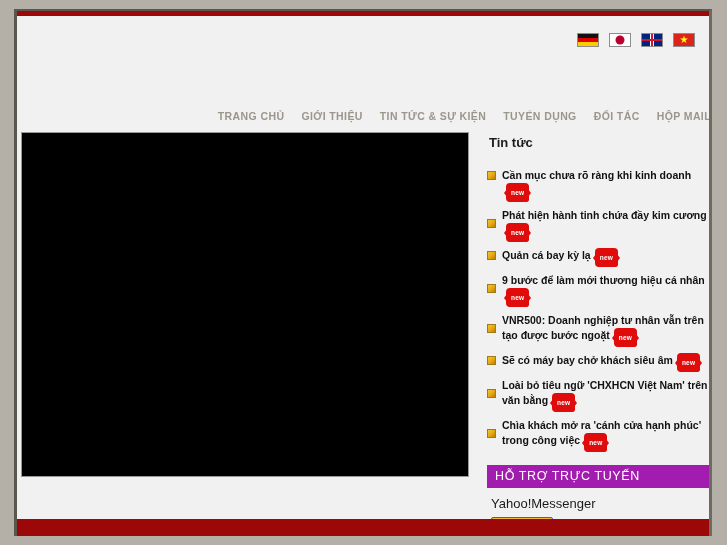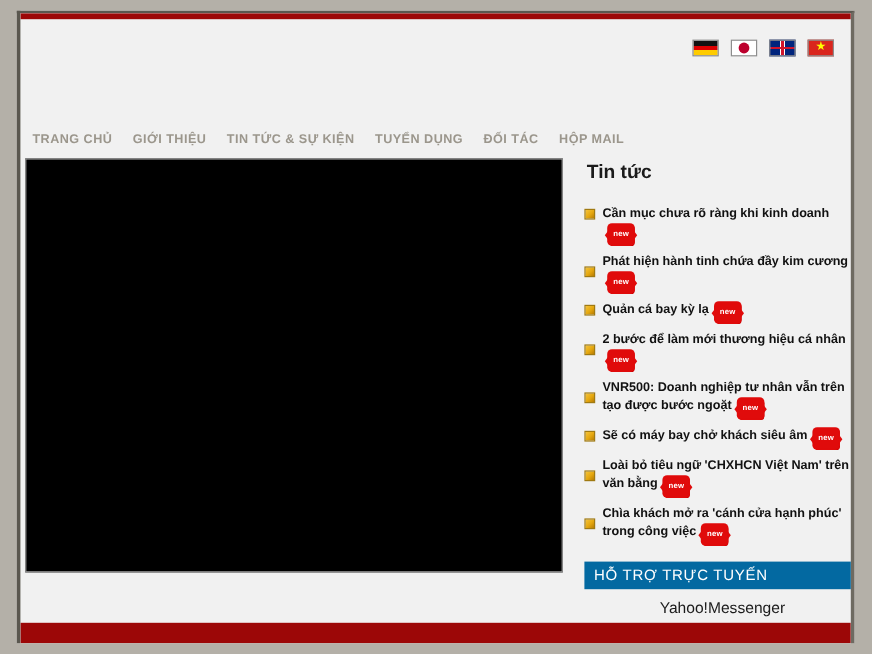--- a/index.html
+++ b/index.html
@@ -105,20 +105,21 @@
     position: absolute;
     left: 4px;
     top: 94px;
     width: 690px;
     height: 22px;
     display: flex;
     align-items: center;
     gap: 17px;
     padding-left: 6px;
     box-sizing: border-box;
+    justify-content: flex-end;
   }
   .nav-item {
     font-size: 10.5px;
     font-weight: bold;
     letter-spacing: 0.4px;
     color: #9b968c;
     white-space: nowrap;
     cursor: pointer;
     text-transform: uppercase;
   }
@@ -134,21 +135,21 @@
     box-sizing: border-box;
   }
   
   #sidebar {
     position: absolute;
     left: 470px;
     top: 124px;
     width: 226px;
   }
   .news-title {
-    font-size: 16px;
+    font-size: 13px;
     font-weight: bold;
     color: #1b1b1b;
     margin-bottom: 18px;
     padding-left: 2px;
   }
   .news-list {
     margin: 0;
     padding: 0;
     list-style: none;
   }
@@ -198,33 +199,32 @@
     transform: translateY(-50%);
     width: 0; height: 0;
     border-top: 4px solid transparent;
     border-bottom: 4px solid transparent;
   }
   .new-badge::before { left: -3px; border-right: 3px solid #e00b0b; }
   .new-badge::after  { right: -3px; border-left: 3px solid #e00b0b; }
   
   #support-section { margin-top: 14px; }
   .support-header {
-    background: #0369a1;
+    background: #a21caf;
     color: #fff;
     font-size: 12.5px;
     letter-spacing: 0.6px;
     padding: 4px 8px 5px 8px;
     width: 226px;
     box-sizing: border-box;
   }
   .sub-heading {
     font-size: 13px;
     color: #1b1b1b;
     margin: 8px 0 6px 4px;
-    text-align: center;
   }
   .contact-row {
     display: flex;
     align-items: center;
     margin-bottom: 4px;
     padding-left: 4px;
   }
   .ym-badge {
     width: 62px;
     height: 13px;
@@ -299,21 +299,21 @@
       <li class="news-item two-line">
         <span class="bullet-icon"></span>
         <span class="news-text"><span>Phát hiện hành tinh chứa đầy kim cương</span><span class="new-badge">new</span></span>
       </li>
       <li class="news-item">
         <span class="bullet-icon"></span>
         <span class="news-text"><span>Quản cá bay kỳ lạ</span><span class="new-badge">new</span></span>
       </li>
       <li class="news-item two-line">
         <span class="bullet-icon"></span>
-        <span class="news-text"><span>2 bước để làm mới thương hiệu cá nhân</span><span class="new-badge">new</span></span>
+        <span class="news-text"><span>9 bước để làm mới thương hiệu cá nhân</span><span class="new-badge">new</span></span>
       </li>
       <li class="news-item two-line">
         <span class="bullet-icon"></span>
         <span class="news-text"><span>VNR500: Doanh nghiệp tư nhân vẫn trên tạo được bước ngoặt</span><span class="new-badge">new</span></span>
       </li>
       <li class="news-item">
         <span class="bullet-icon"></span>
         <span class="news-text"><span>Sẽ có máy bay chở khách siêu âm</span><span class="new-badge">new</span></span>
       </li>
       <li class="news-item two-line">

